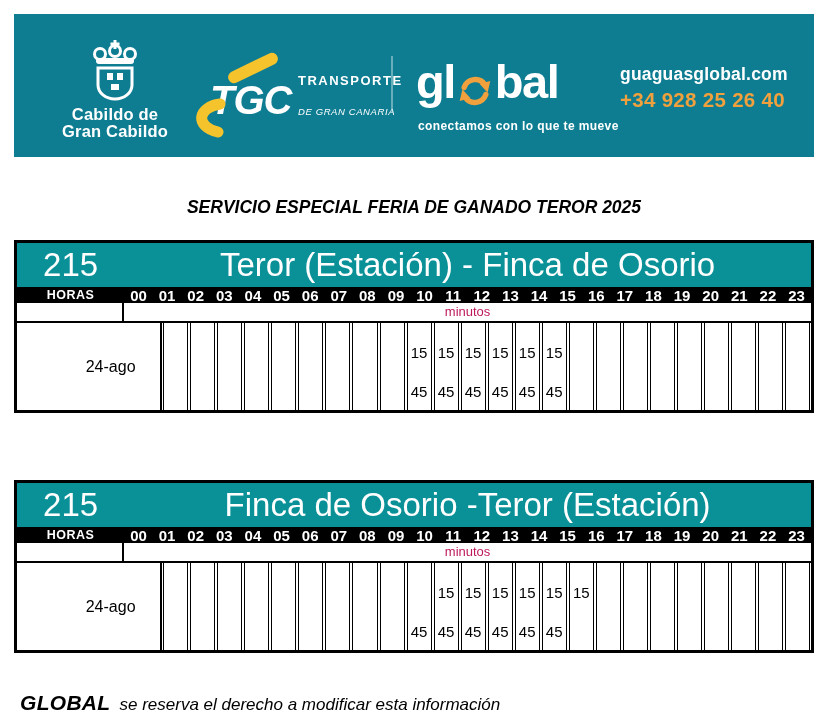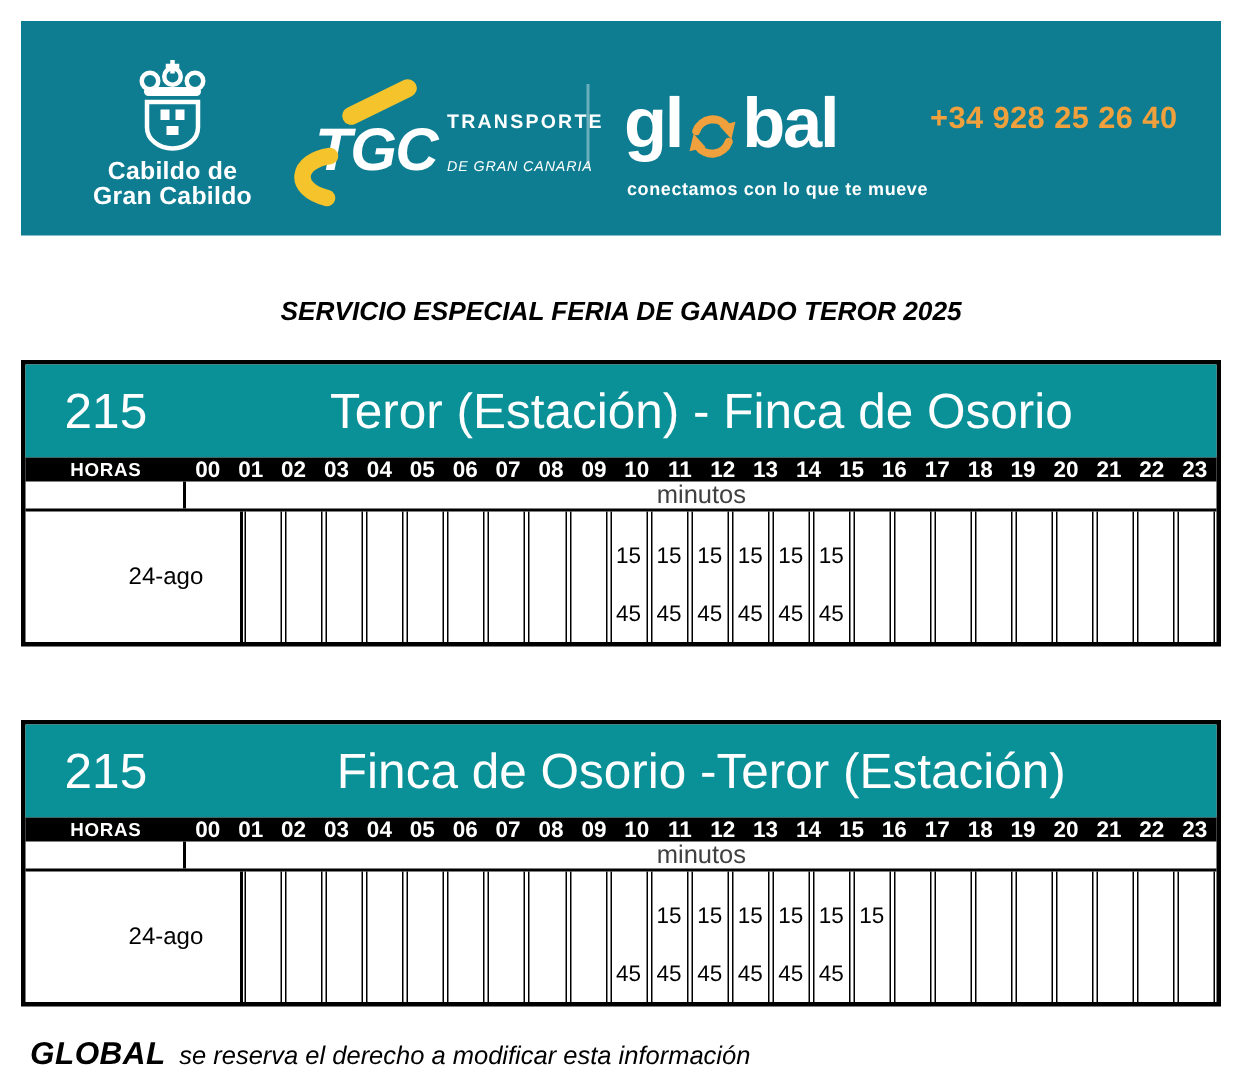--- a/index.html
+++ b/index.html
@@ -35,33 +35,33 @@
 
   
   .doc-title { position: absolute; left: 0; top: 197px; width: 100%; text-align: center;
                font-size: 17.5px; font-weight: bold; font-style: italic; color: #000; }
 
   
   .timetable { position: absolute; left: 14px; width: 800px; border: 3px solid #000; background: #fff; }
   .timetable.t1 { top: 240px; }
   .timetable.t2 { top: 480px; }
 
-  .route-header { display: flex; align-items: center; height: 62px; background: #0A9198; color: #fff; }
+  .route-header { display: flex; align-items: center; height: 44px; background: #0A9198; color: #fff; }
   .route-number { width: 13.5%; text-align: center; font-size: 33px; }
   .route-name   { width: 86.5%; text-align: center; font-size: 33px; }
 
   .hours-row { display: flex; align-items: center; height: 16px; background: #000; color: #fff; }
   .hours-label { width: 13.5%; text-align: center; font-size: 12.5px; font-weight: bold; letter-spacing: .5px; }
   .hour-cells { width: 86.5%; display: flex; }
   .hour-cell { flex: 1; margin: 0 1px; border-left: 1px solid transparent; border-right: 1px solid transparent;
                text-align: center; font-size: 15px; font-weight: bold; }
 
   .minutes-row { display: flex; height: 20px; border-bottom: 2px solid #000; }
   .minutes-spacer { width: 13.5%; border-right: 2px solid #000; }
-  .minutes-label { width: 86.5%; text-align: center; font-size: 17px; line-height: 18px; color:#404040; }
+  .minutes-label { width: 86.5%; text-align: center; font-size: 13px; line-height: 18px; color:#be185d; }
 
   .data-row { display: flex; height: 87px; padding-left: 44px; }
   .date-cell { width: 13.5%; border-right: 2px solid #000; display: flex; align-items: center; justify-content: center;
                font-size: 16px; color: #000; }
   .minute-cells { width: 86.5%; display: flex; }
   .minute-cell { flex: 1; margin: 0 1px; border-left: 1px solid #000; border-right: 1px solid #000;
                  display: flex; flex-direction: column; padding-top: 21px; }
   .m-top, .m-bottom { display: block; height: 18px; line-height: 18px; text-align: center; font-size: 15px; color: #000; }
   .m-top { margin-bottom: 21px; }
 
@@ -112,20 +112,21 @@
       <path d="M8 16 A13 13 0 0 1 31 13" stroke="#F0A03C" stroke-width="6" fill="none" stroke-linecap="round"></path>
       <polygon points="37,9 34,22 25,12" fill="#F0A03C"></polygon>
       <path d="M32 24 A13 13 0 0 1 9 27" stroke="#F0A03C" stroke-width="6" fill="none" stroke-linecap="round"></path>
       <polygon points="3,31 6,18 15,28" fill="#F0A03C"></polygon>
     </svg>
     <span class="global-word">bal</span>
   </div>
   <div class="global-slogan">conectamos con lo que te mueve</div>
 
   <div class="contact">
+    <div class="contact-web">guaguasglobal.com</div>
     <div class="contact-phone">+34 928 25 26 40</div>
   </div>
 </header>
 
 <div class="doc-title">SERVICIO ESPECIAL FERIA DE GANADO TEROR 2025</div>
 
 <section class="timetable t1">
   <div class="route-header">
     <div class="route-number">215</div>
     <div class="route-name">Teror (Estación) - Finca de Osorio</div>

